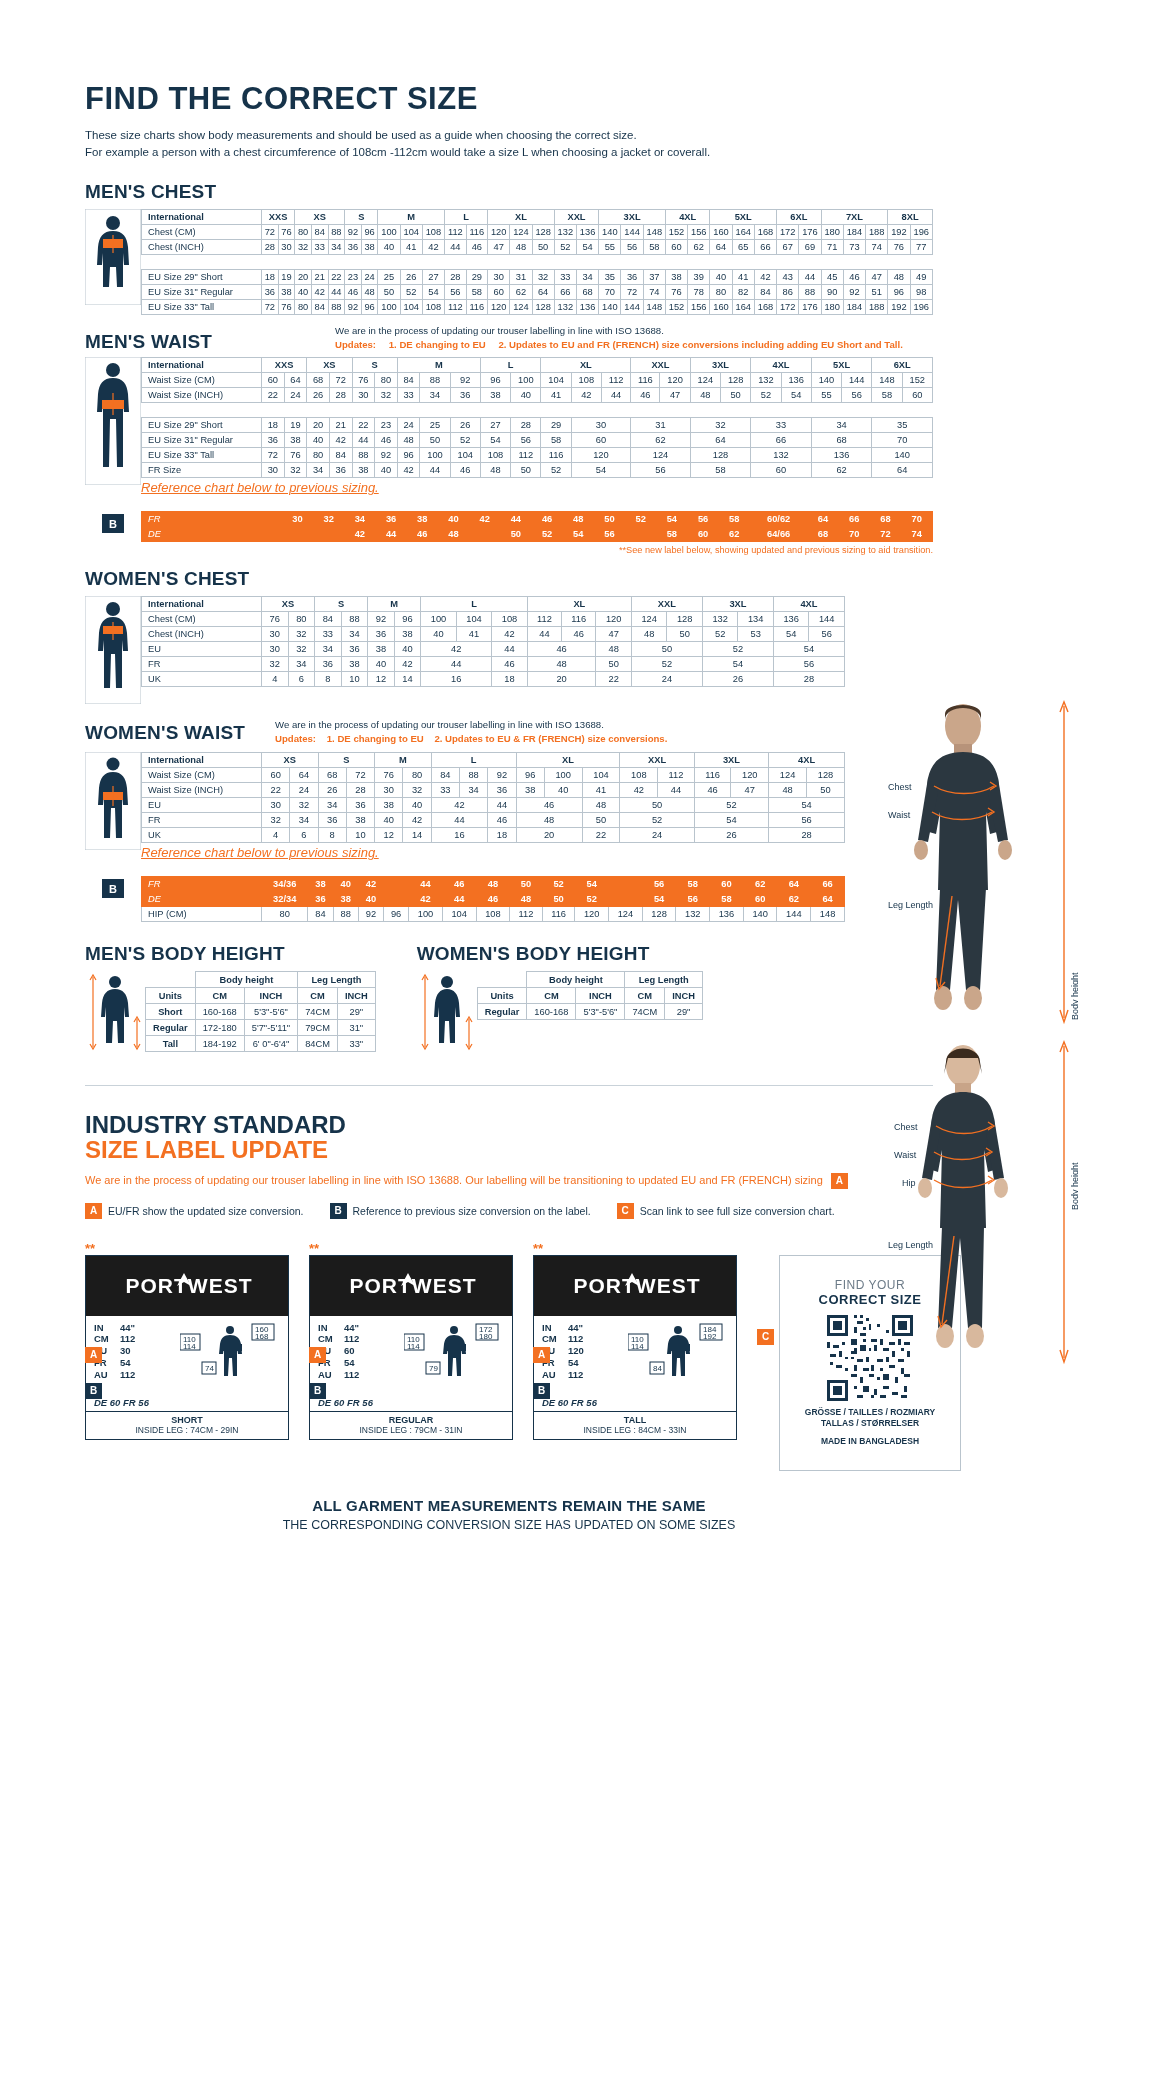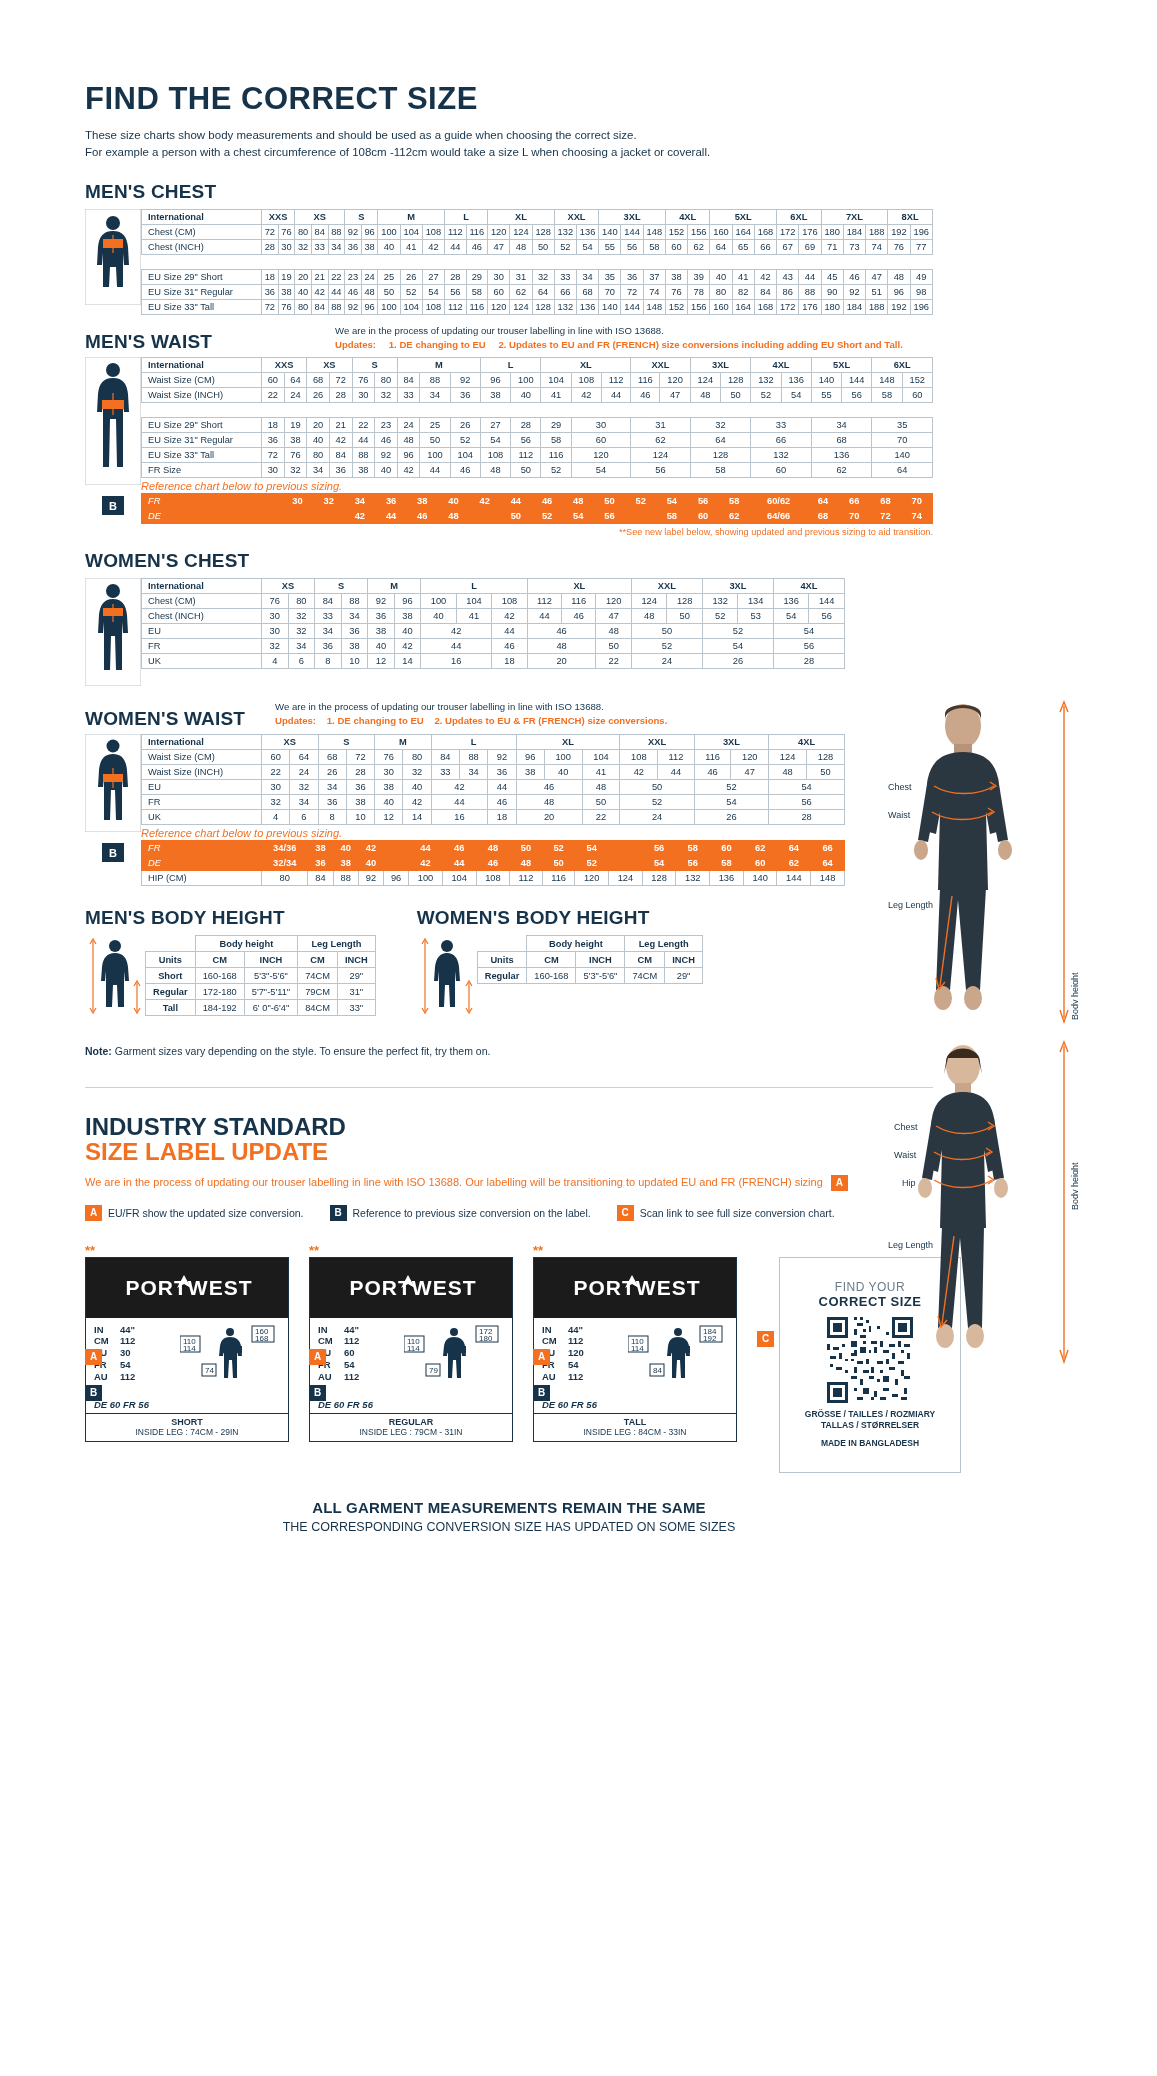--- a/index.html
+++ b/index.html
@@ -42,21 +42,21 @@
   table.sz td.grp { font-weight:bold; }
   .spacer-row td { border-left:1px solid #b9c4cd; border-right:1px solid #b9c4cd; border-top:none; border-bottom:none; height:7px; }
   .noborder { border:none !important; }
 
   
   tr.orange td { background:#f37021; color:#ffffff; border-color:#f37021; font-weight:bold; }
   tr.orange td.lbl { color:#ffffff; text-align:left; padding-left:6px; font-style:italic; }
 
   .note-update { font-size:9.6px; color:#16334a; line-height:1.45; }
   .upd-label { color:#f37021; font-weight:bold; }
-  .ref-note { font-size:11px; font-style:italic; color:#f37021; margin:2px 0 1px 0; }
+  .ref-note { font-size:13px; font-style:italic; color:#f37021; margin:2px 0 16px 0;text-decoration:underline; }
   .see-label { font-size:9.2px; color:#f37021; text-align:right; margin-top:3px; }
 
   .bbadge {
     width:22px;height:19px;background:#16334a;color:#fff;font-size:11px;font-weight:bold;
     display:flex;align-items:center;justify-content:center;
   }
 
   
   .fig-box { width:56px; }
 
@@ -707,21 +707,21 @@
                 <td colspan="2">26</td>
                 <td colspan="2">28</td>
           </tr>
         </tbody>
           </table>
       </div>
     </div>
   </div>
 
   <div style="margin-top:10px; width:760px;">
-    <div style="display:flex; align-items:flex-end;">
+    <div style="display:flex; align-items:center;">
       <div class="sect-title" style="width:190px">WOMEN'S WAIST</div>
       <div class="note-update" style="flex:1">
         <div>We are in the process of updating our trouser labelling in line with ISO 13688.</div>
         <div>
           <span class="upd-label">Updates:</span>
           <span class="upd-label" style="margin-left:8px">1.  DE changing to EU</span>
           <span class="upd-label" style="margin-left:8px">2.  Updates to EU &amp; FR (FRENCH) size conversions.</span>
         </div>
       </div>
     </div>
@@ -1024,23 +1024,20 @@
                 <td>5'3"-5'6"</td>
                 <td>74CM</td>
                 <td>29"</td>
               </tr>
         </tbody>
           </table>
       </div>
     </div>
   </div>
 
-  <div class="note-foot" style="margin-top:26px">
-    <b>Note:</b><span> Garment sizes vary depending on the style. To ensure the perfect fit, try them on.</span>
-  </div>
 
   <div class="abs" style="left:888px; top:700px; width:190px;">
     <svg width="190" height="330" viewBox="0 0 190 330">
       <g>
 
         <ellipse cx="75" cy="26" rx="18" ry="22" fill="#caa68a"></ellipse>
         <path d="M57 20 C57 4 93 4 93 20 L93 14 C93 2 57 2 57 14 Z" fill="#4a3728"></path>
 
         <rect x="66" y="44" width="18" height="12" fill="#b7937a"></rect>
 

